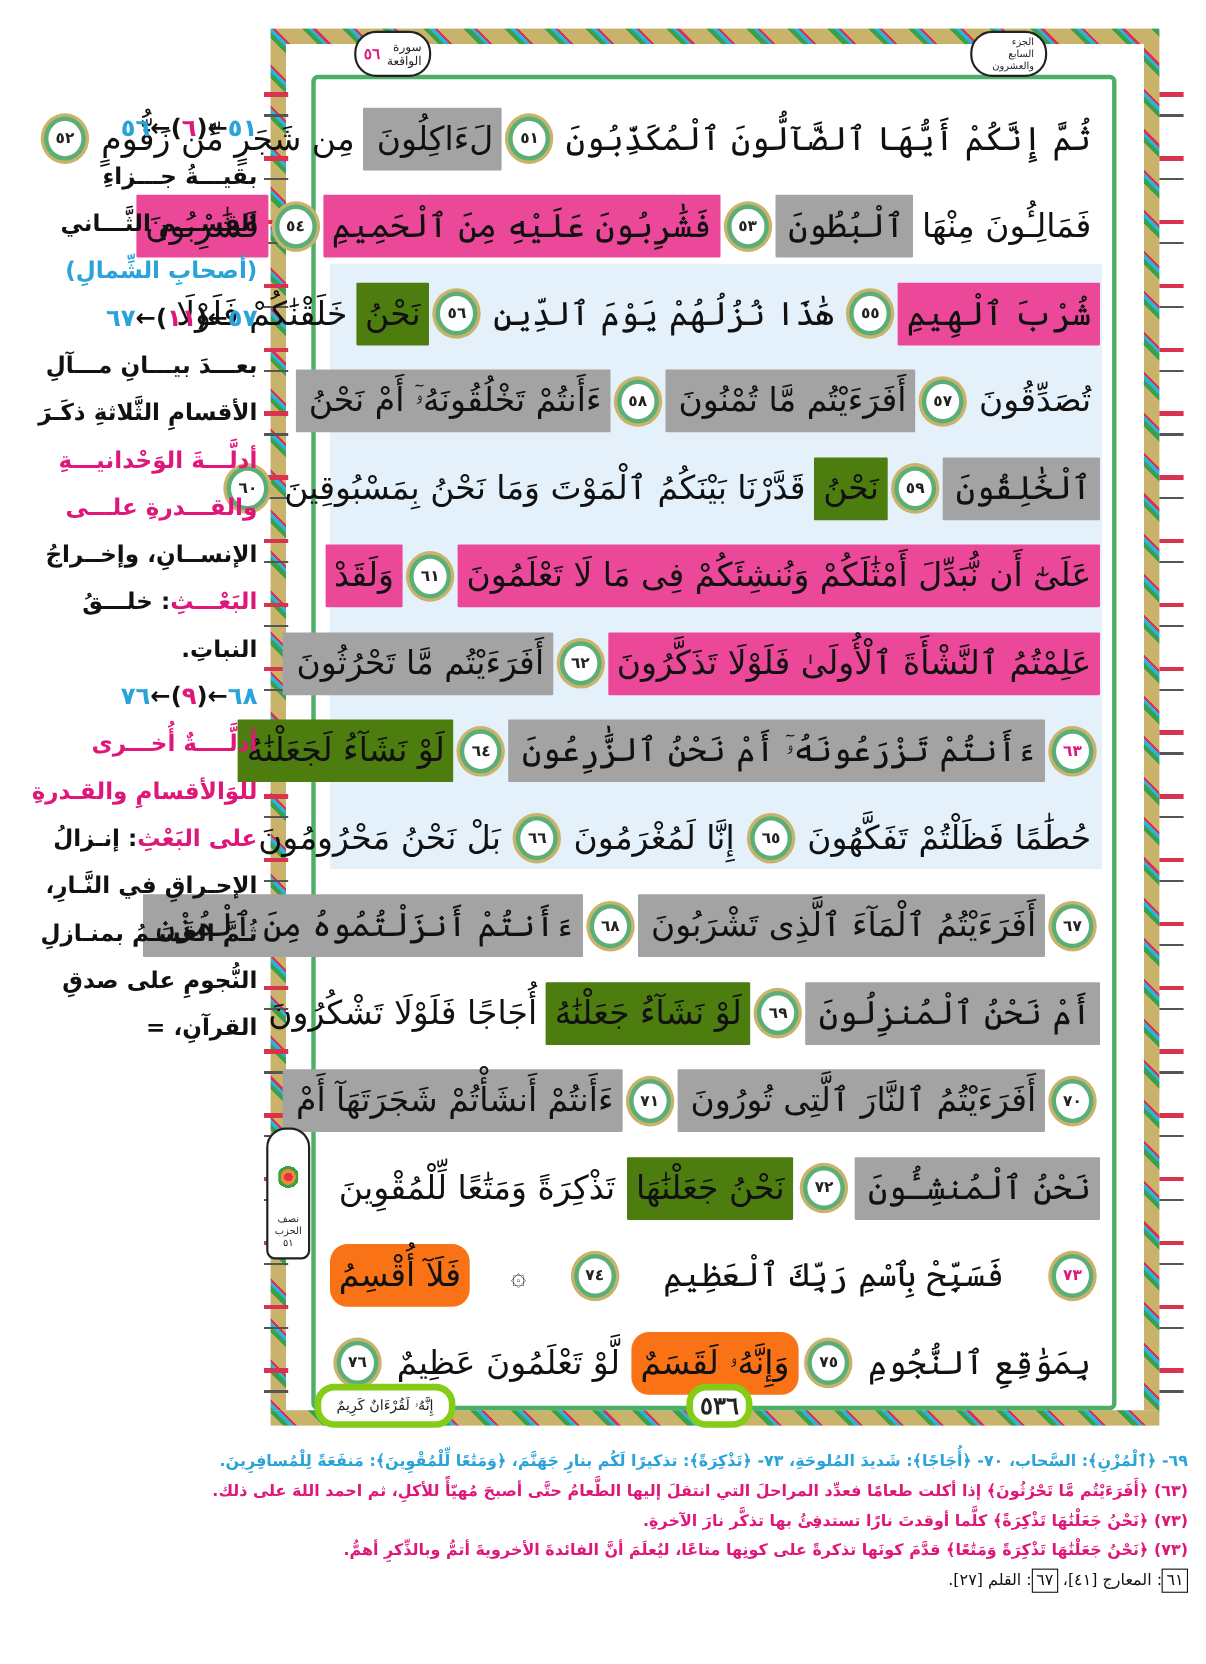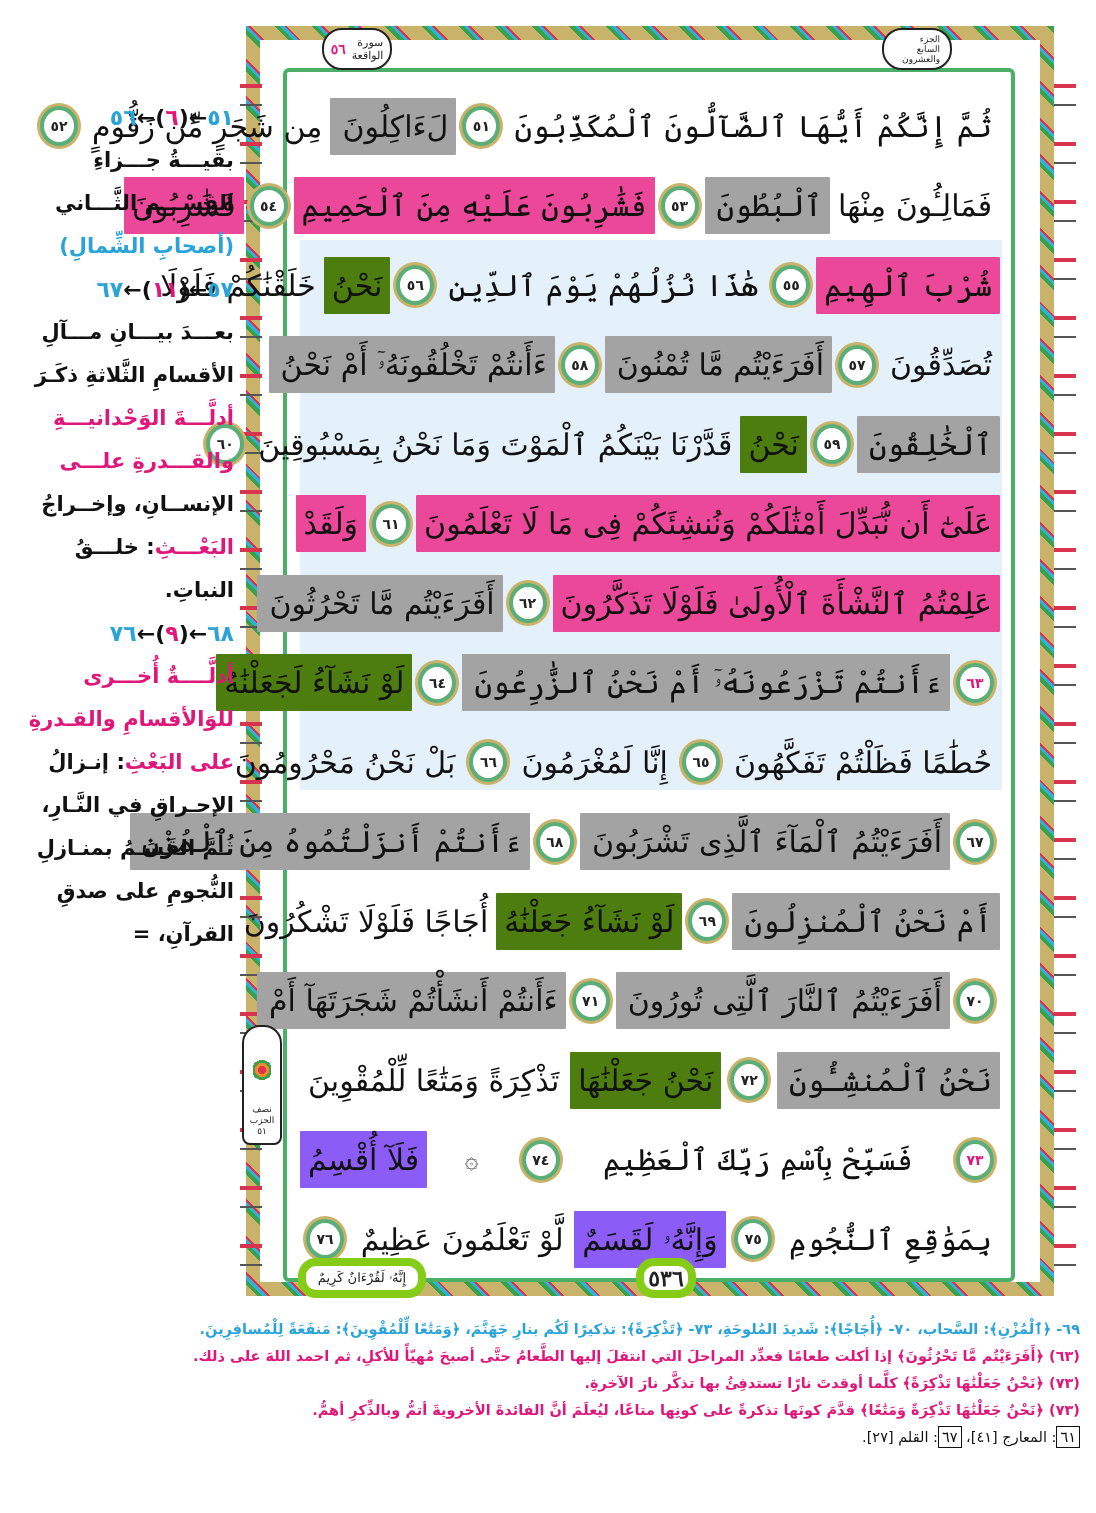--- a/index.html
+++ b/index.html
@@ -29,40 +29,40 @@
     border: 2px solid #222; border-radius: 20px; display: flex; align-items: center; justify-content: center;
     font-family: "DejaVu Serif", serif; font-size: 14px; color: #222; padding: 0 10px; gap: 6px;
   }
   .plaque.juz { left: 882px; width: 70px; }
   .plaque.surah { left: 322px; width: 70px; }
   .plaque .surah-num { color: #e0177a; font-weight: bold; }
 
   
   .foot-plaque {
     position: absolute; top: 1258px; height: 40px; background: #fff;
-    border: 8px solid #84cc16; border-radius: 18px; display: flex; align-items: center; justify-content: center;
-    font-family: "DejaVu Serif", serif; color: #222; margin-left: 12px;
+    border: 6px solid #84cc16; border-radius: 18px; display: flex; align-items: center; justify-content: center;
+    font-family: "DejaVu Serif", serif; color: #222;
   }
   .foot-plaque.verse { left: 286px; width: 128px; font-size: 13px; }
   .foot-plaque.page { left: 624px; width: 60px; font-size: 22px; font-weight: bold; }
 
   
   .q-line {
     position: absolute; left: 300px; width: 700px; height: 80px;
     display: flex; flex-direction: row; align-items: center; justify-content: space-between;
     font-family: "DejaVu Serif", serif; font-size: 30px; white-space: nowrap;
   }
   .q-bg-blue {
     position: absolute; left: 300px; width: 702px; background: #e4f1fb;
   }
   .seg { padding: 6px 8px; line-height: 1.5; border-radius: 1px; text-align: right; }
   .hl-yellow { background: #a3a3a3; padding-left: 12px; }
   .hl-gray { background: #ec4899; }
   .hl-pink { background: #4d7c0f; }
-  .hl-green { background: #8b5cf6; }
+  .hl-green { background: #f97316; border-radius: 16px; }
 
   .ayah {
     display: inline-flex; align-items: center; justify-content: center;
     width: 38px; height: 40px; border-radius: 50%;
     border: 4px solid #5cae78; background: #fff;
     box-shadow: 0 0 0 3px #c9b36a;
     font-family: "DejaVu Sans", sans-serif; font-size: 14px; font-weight: bold; color: #222; flex: none;
     margin: 0 6px;
   }
   .ayah.red { color: #e0177a; }

